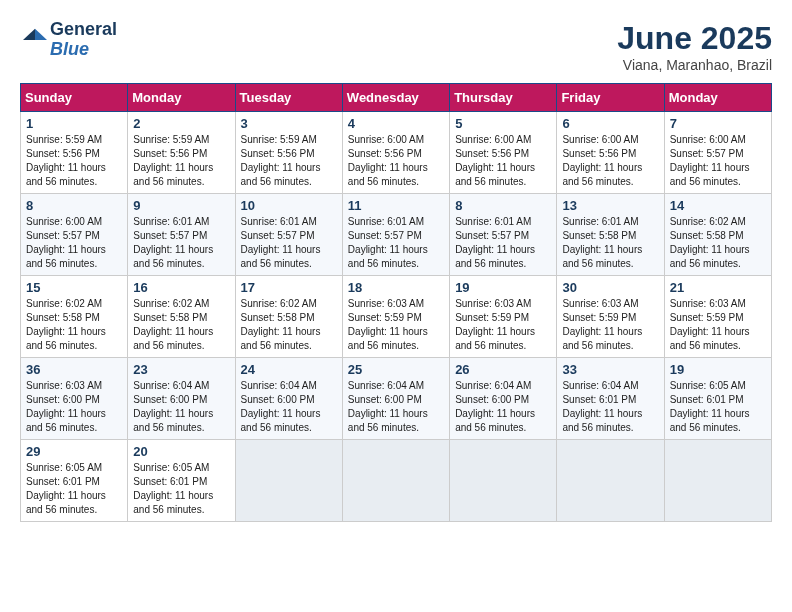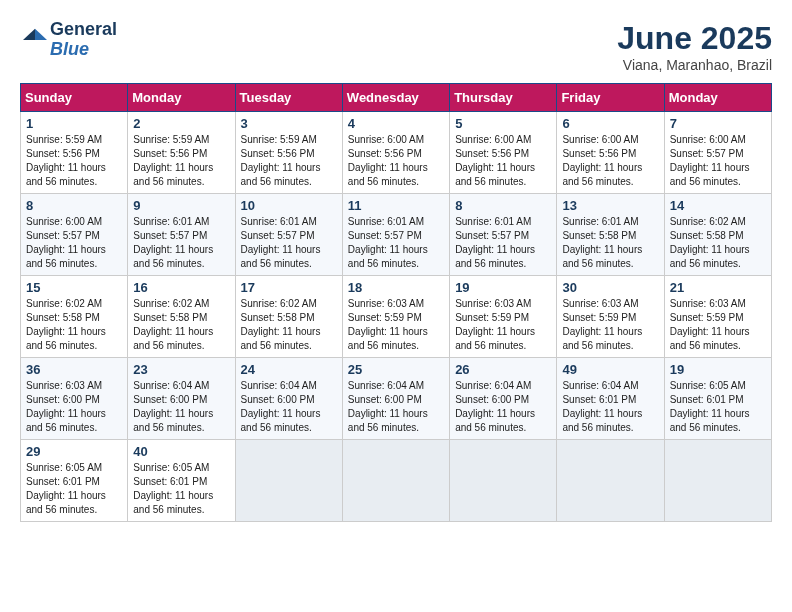--- a/index.html
+++ b/index.html
@@ -223,35 +223,35 @@
         </td>
         <td>
           <span class="day-num">25</span>
           <div class="day-info">Sunrise: 6:04 AM<br>Sunset: 6:00 PM<br>Daylight: 11 hours and 56 minutes.</div>
         </td>
         <td>
           <span class="day-num">26</span>
           <div class="day-info">Sunrise: 6:04 AM<br>Sunset: 6:00 PM<br>Daylight: 11 hours and 56 minutes.</div>
         </td>
         <td>
-          <span class="day-num">49</span>
+          <span class="day-num">33</span>
           <div class="day-info">Sunrise: 6:04 AM<br>Sunset: 6:01 PM<br>Daylight: 11 hours and 56 minutes.</div>
         </td>
         <td>
           <span class="day-num">19</span>
           <div class="day-info">Sunrise: 6:05 AM<br>Sunset: 6:01 PM<br>Daylight: 11 hours and 56 minutes.</div>
         </td>
       </tr>
       <tr>
         <td>
           <span class="day-num">29</span>
           <div class="day-info">Sunrise: 6:05 AM<br>Sunset: 6:01 PM<br>Daylight: 11 hours and 56 minutes.</div>
         </td>
         <td>
-          <span class="day-num">40</span>
+          <span class="day-num">20</span>
           <div class="day-info">Sunrise: 6:05 AM<br>Sunset: 6:01 PM<br>Daylight: 11 hours and 56 minutes.</div>
         </td>
         <td class="empty"></td>
         <td class="empty"></td>
         <td class="empty"></td>
         <td class="empty"></td>
         <td class="empty"></td>
       </tr>
     </tbody>
 </table>

